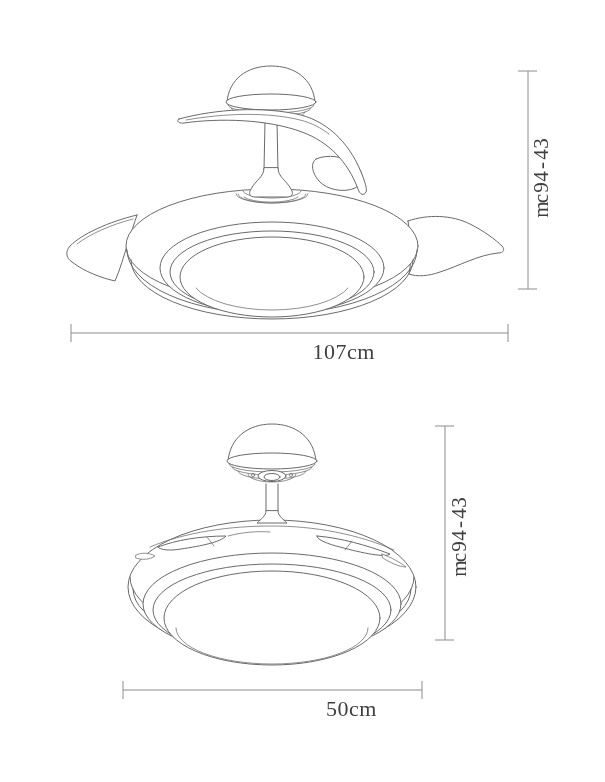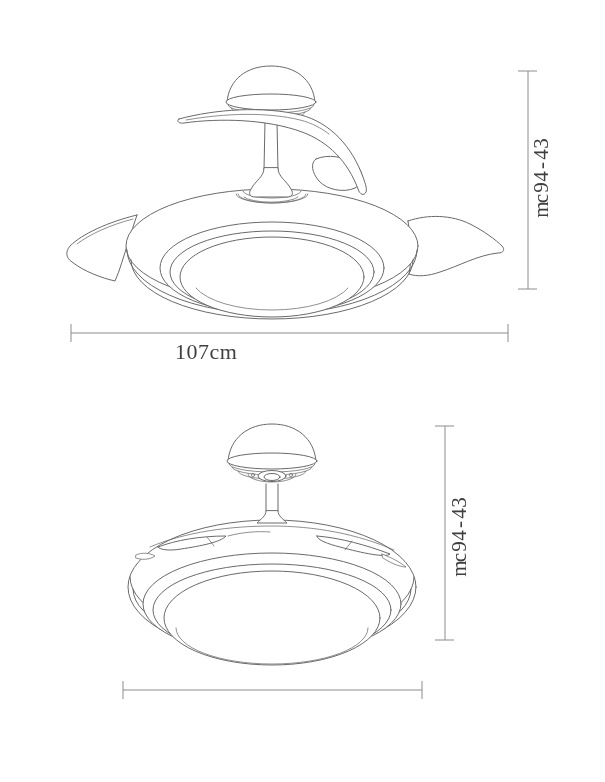--- a/index.html
+++ b/index.html
@@ -20,21 +20,21 @@
     left: 0;
     top: 0;
   }
   .dim-label {
     position: absolute;
     color: #3f3f3f;
     font-family: "Liberation Serif", "DejaVu Serif", serif;
   }
   .dim-label.horiz {
     font-size: 22px;
-    text-align: left;
+    text-align: right;
     letter-spacing: 0.5px;
     white-space: nowrap;
   }
   
   .dim-label.vtext {
     font-size: 21px;
     display: flex;
     flex-direction: column;
     align-items: center;
     width: 24px;
@@ -174,13 +174,14 @@
   <div class="dim-label vtext" style="left:447px; top:497px;">
       <span>3</span>
       <span>4</span>
       <span>-</span>
       <span>4</span>
       <span>9</span>
       <span>c</span>
       <span>m</span>
     </div>
 
+  <div class="dim-label horiz" style="left:177px; top:696px; width:200px;">50cm</div>
 </div>
 
 </body></html>

